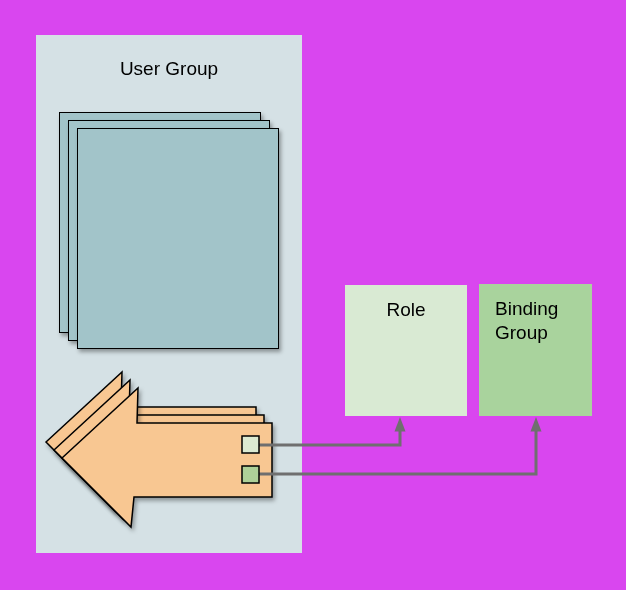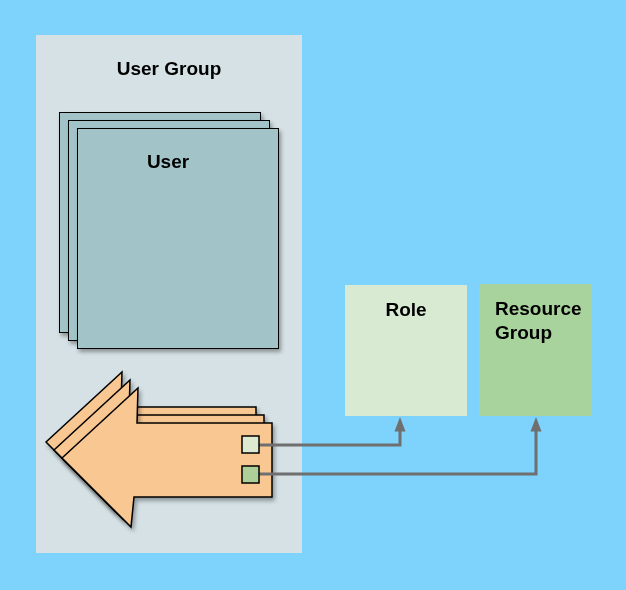--- a/index.html
+++ b/index.html
@@ -4,26 +4,25 @@
 <style>
   html, body {
     margin: 0;
     padding: 0;
     background: #000;
   }
   .canvas {
     position: relative;
     width: 626px;
     height: 590px;
-    background: #7dd3fc;
+    background: #d946ef;
     overflow: hidden;
     font-family: "Liberation Sans", sans-serif;
     font-size: 19px;
     color: #000;
-    font-weight: bold;
   }
   .user-group-container {
     position: absolute;
     left: 36px;
     top: 35px;
     width: 266px;
     height: 518px;
     background: #d5e1e5;
     z-index: 1;
   }
@@ -106,28 +105,27 @@
 
 <div class="canvas">
 
   <div class="user-group-container" style="background-color: rgb(213, 225, 229);">
     <div class="user-group-label">User Group</div>
   </div>
 
   <div class="user-card back" style="background-color: rgb(162, 196, 201);"></div>
   <div class="user-card middle" style="background-color: rgb(162, 196, 201);"></div>
   <div class="user-card front" style="background-color: rgb(162, 196, 201);"></div>
-  <div class="user-label">User</div>
 
   <div class="role-box" style="background-color: rgb(217, 234, 211);">
     <span>Role</span>
   </div>
 
   <div class="resource-group-box" style="background-color: rgb(169, 211, 157);">
-    <span>Resource Group</span>
+    <span>Binding Group</span>
   </div>
 
   <svg class="diagram-svg" width="626" height="590" viewBox="0 0 626 590">
     <defs>
       <filter id="shape-shadow" x="-20%" y="-20%" width="150%" height="150%">
         <feDropShadow dx="2" dy="3" stdDeviation="2" flood-opacity="0.35"></feDropShadow>
       </filter>
     </defs>
 
     <g>

